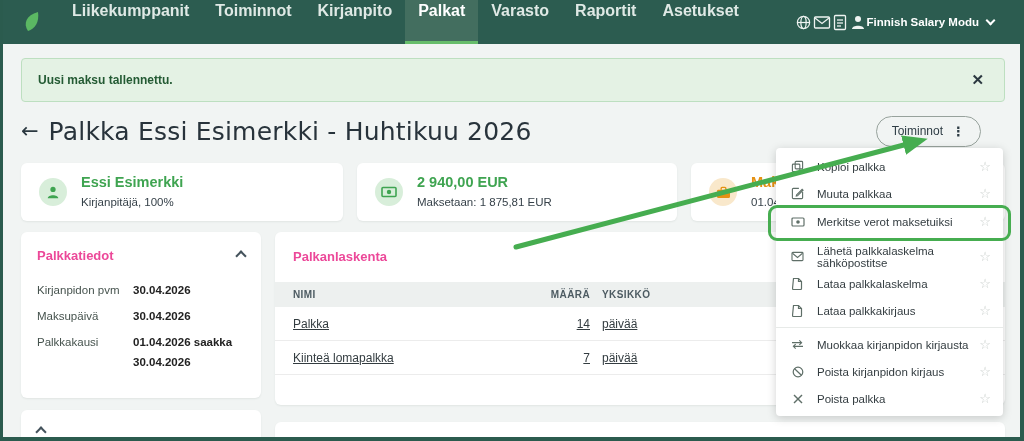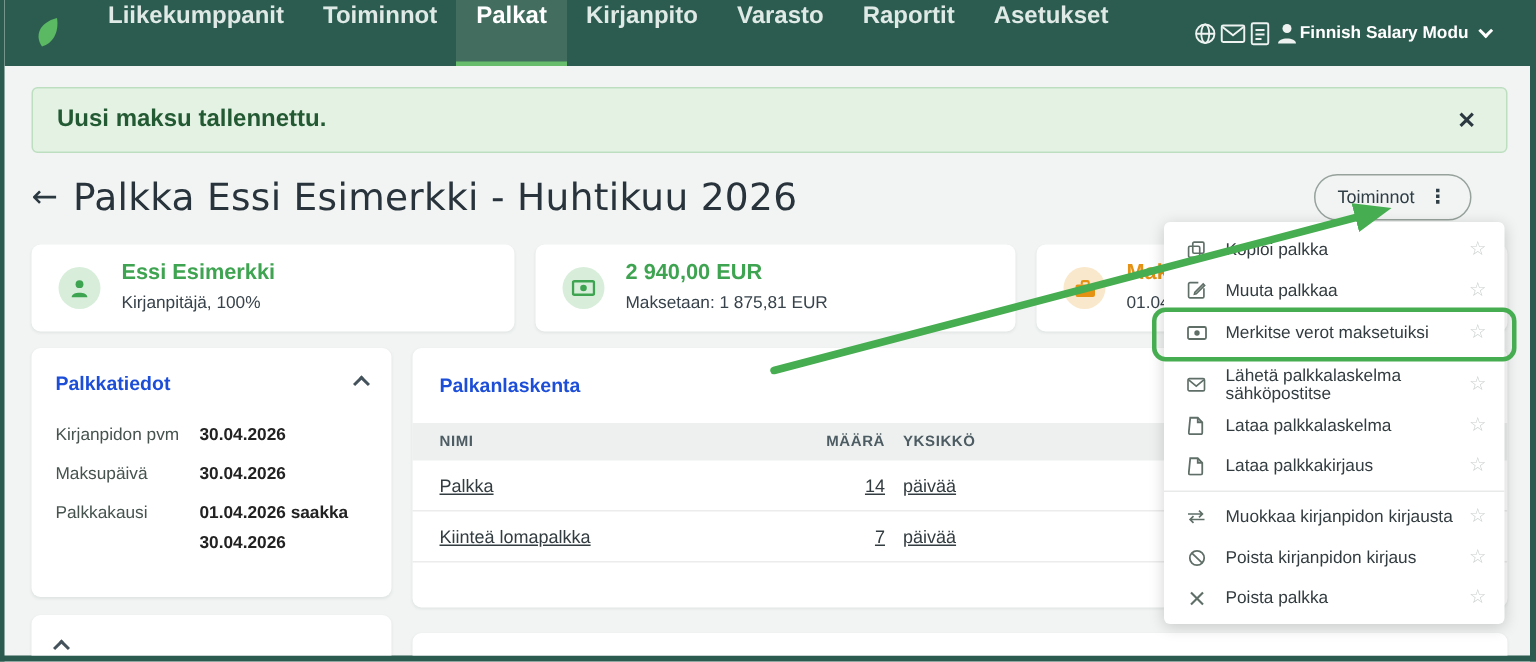--- a/index.html
+++ b/index.html
@@ -21,21 +21,21 @@
   .nav-icon { width:18px; height:18px; display:flex; align-items:center; justify-content:center; cursor:pointer; }
   .nav-module { display:flex; align-items:center; gap:8px; font-size:11.5px; font-weight:700; color:#fff;
                 white-space:nowrap; cursor:pointer; }
   .chev { display:inline-block; width:7px; height:7px; border-right:2px solid currentColor;
           border-bottom:2px solid currentColor; transform:rotate(45deg); margin-top:-3px; }
   .chev-up { display:inline-block; width:8px; height:8px; border-right:2px solid #44525c;
              border-top:2px solid #44525c; transform:rotate(-45deg); margin-top:4px; cursor:pointer; }
   
   .toast { position:absolute; left:18px; top:58px; width:984px; height:44px; background:#e4f2e4;
            border:1px solid #bddfc0; border-radius:4px; display:flex; align-items:center; padding:0 16px; }
-  .toast-msg { font-size:16px; font-weight:600; color:#235a33; }
+  .toast-msg { font-size:12px; font-weight:600; color:#235a33; }
   .toast-close { margin-left:auto; font-size:15px; font-weight:700; color:#2b3840; cursor:pointer; padding:0 4px; }
   
   .page-head { position:absolute; left:18px; top:110px; width:984px; height:42px; display:flex; align-items:center; }
   .back { font-size:21px; color:#2b3840; cursor:pointer; margin-right:10px; font-family:"DejaVu Sans",sans-serif; }
   .page-title { font-family:"DejaVu Sans",sans-serif; font-size:25px; font-weight:500; color:#28333b; letter-spacing:.2px; }
   .actions-btn { margin-left:auto; margin-right:24px; height:31px; padding:0 15px; border:1px solid #97a29c;
                  border-radius:16px; background:transparent; display:flex; align-items:center; gap:9px;
                  font-size:12px; color:#2f3d45; cursor:pointer; }
   .kebab { font-size:13px; font-weight:700; color:#2f3d45; font-family:"DejaVu Sans",sans-serif; }
   
@@ -43,21 +43,21 @@
           box-shadow:0 1px 2px rgba(40,60,50,.08); }
   .card .circ { position:absolute; left:18px; top:15px; width:28px; height:28px; border-radius:50%;
                 display:flex; align-items:center; justify-content:center; }
   .circ.green { background:#d8eeda; }
   .circ.orange { background:#f9e8cb; }
   .card .c-title { position:absolute; left:60px; top:11px; font-size:14.5px; font-weight:700; }
   .c-title.green { color:#3fa451; } .c-title.orange { color:#e59113; }
   .card .c-sub { position:absolute; left:60px; top:33px; font-size:11.5px; color:#37424a; }
   
   .panel { position:absolute; background:#fff; border-radius:6px; box-shadow:0 1px 2px rgba(40,60,50,.08); }
-  .panel-title { font-size:13px; font-weight:700; color:#1d4ed8; }
+  .panel-title { font-size:13px; font-weight:700; color:#ec4899; }
   #detail-panel { left:18px; top:232px; width:240px; height:166px; padding:16px; }
   #detail-panel .panel-top { display:flex; justify-content:space-between; }
   .d-rows { margin-top:14px; }
   .d-row { display:flex; font-size:11.5px; line-height:26px; }
   .d-label { width:96px; color:#46534e; flex:none; }
   .d-val { font-weight:700; color:#222; line-height:20px; padding-top:3px; }
   #summary-panel { left:18px; top:410px; width:240px; height:46px; padding:14px 16px; }
   #summary-panel .panel-top { display:flex; justify-content:space-between; }
   
   #table-panel { left:272px; top:232px; width:730px; height:173px; }
@@ -100,25 +100,25 @@
           </svg>
       </span>
     </div>
     <div class="nav-items">
       <div class="nav-item">
           <span>Liikekumppanit</span>
         </div>
       <div class="nav-item">
           <span>Toiminnot</span>
         </div>
+      <div class="nav-item">
+          <span>Kirjanpito</span>
+        </div>
       <div class="nav-item active">
           <span>Palkat</span>
-        </div>
-      <div class="nav-item">
-          <span>Kirjanpito</span>
         </div>
       <div class="nav-item">
           <span>Varasto</span>
         </div>
       <div class="nav-item">
           <span>Raportit</span>
         </div>
       <div class="nav-item">
           <span>Asetukset</span>
         </div>

